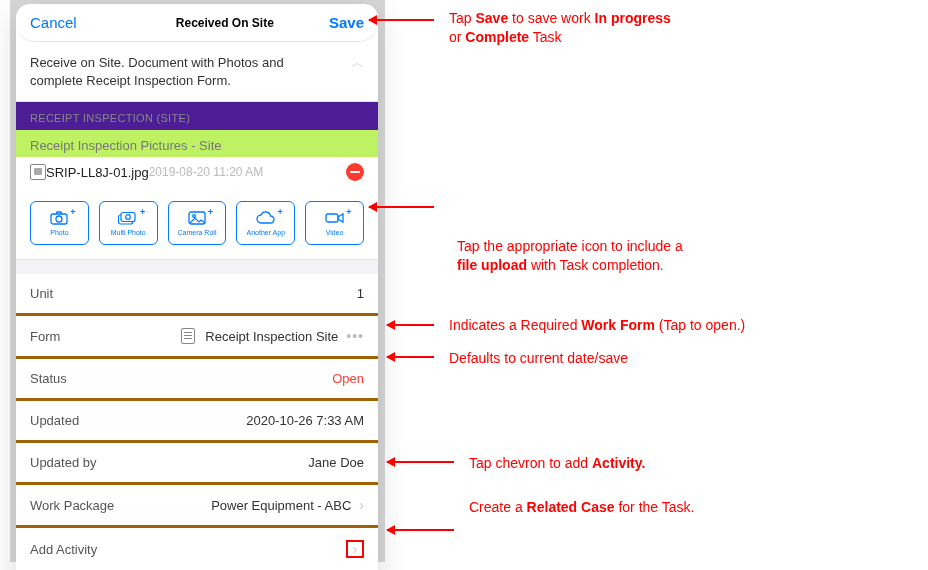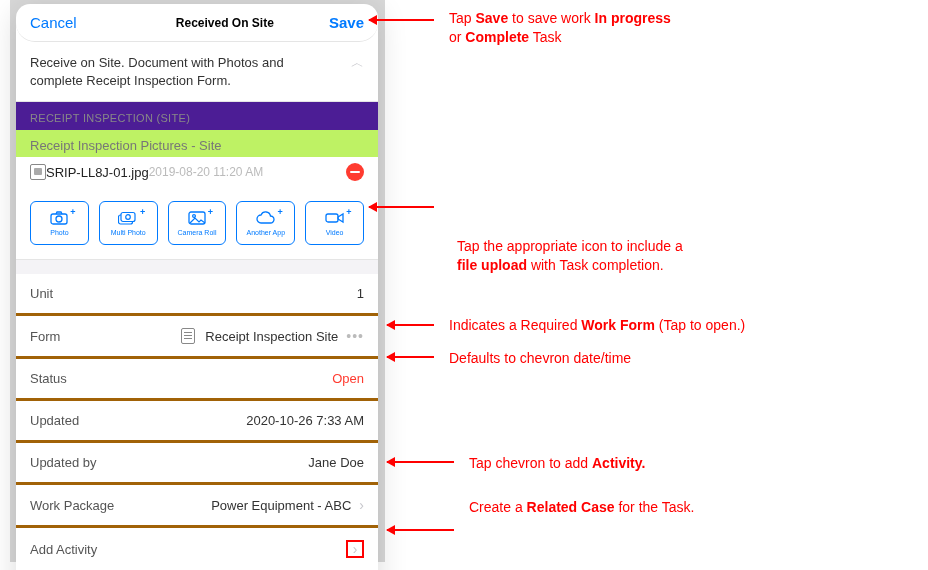--- a/index.html
+++ b/index.html
@@ -264,19 +264,19 @@
   <span>Tap </span><b>Save</b><span> to save work </span><b>In progress</b><br>
   <span>or </span><b>Complete</b><span> Task</span>
 </div>
 <div class="ann" style="left:457px; top:197px;margin-top:40px;">
   <span>Tap the appropriate icon to include a</span><br>
   <b>file upload</b><span> with Task completion.</span>
 </div>
 <div class="ann" style="left:449px; top:316px;">
   <span>Indicates a Required </span><b>Work Form</b><span> (Tap to open.)</span>
 </div>
-<div class="ann" style="left:449px; top:349px;">Defaults to chevron date/time</div>
+<div class="ann" style="left:449px; top:349px;">Defaults to current date/save</div>
 <div class="ann" style="left:469px; top:454px;">
   <span>Tap chevron to add </span><b>Activity.</b>
 </div>
 <div class="ann" style="left:469px; top:498px;">
   <span>Create a </span><b>Related Case</b><span> for the Task.</span>
 </div>
 
 </body></html>

